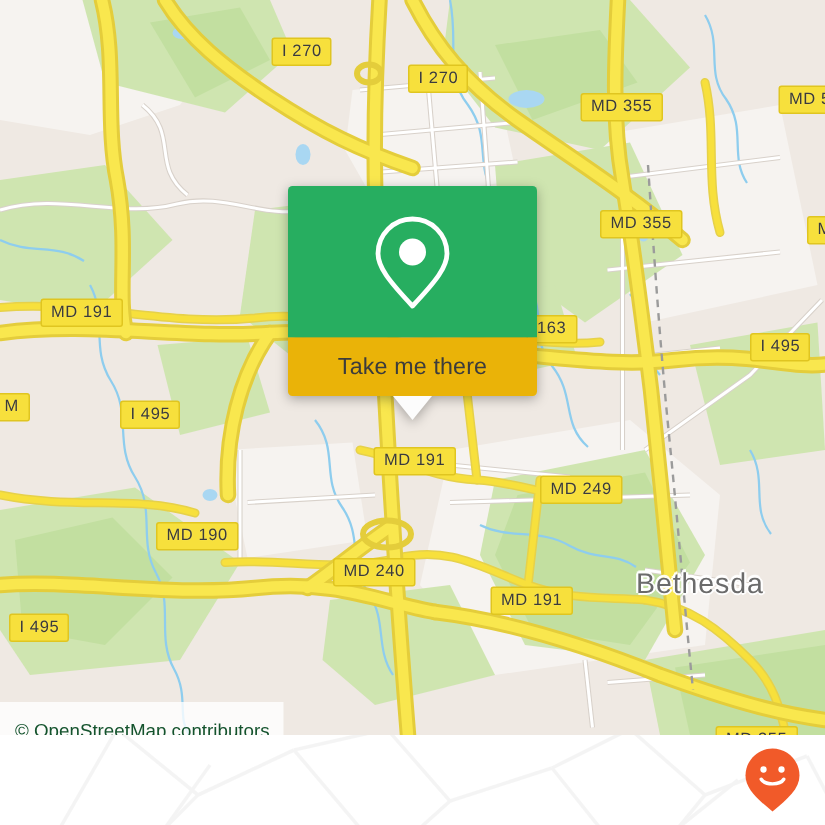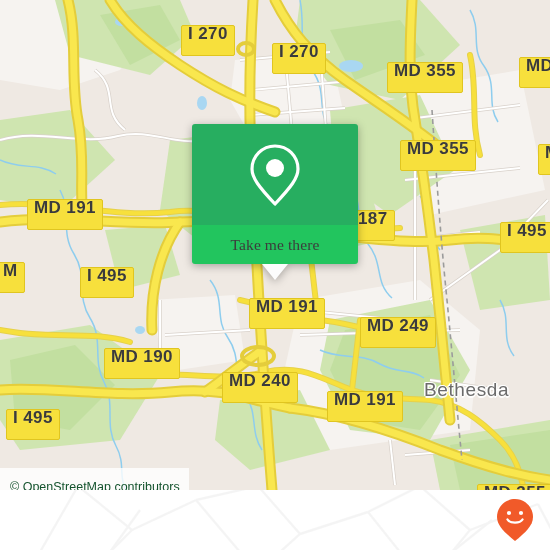--- a/index.html
+++ b/index.html
@@ -27,24 +27,24 @@
 
   .map-svg { position: absolute; left: 0; top: 0; }
 
   
   .shield {
     position: absolute;
     background: #f7e03c;
     border: 1.6px solid #e0c520;
     border-radius: 2px;
     color: #3b3b3b;
-    font-size: 17px;
-    font-weight: bold;
+    font-size: 11px;
+    font-weight: normal;
     letter-spacing: 0.4px;
-    padding: 2px 6px 15px 6px;
+    padding: 2px 6px 3px 6px;
     white-space: nowrap;
     line-height: 12px;
     font-family: "Liberation Sans", sans-serif;
     text-shadow: 0 0 1px rgba(255,255,255,.25);
   }
 
   
   .place-label {
     position: absolute;
     color: #6b6b6b;
@@ -84,23 +84,23 @@
   #popup-top {
     position: relative;
     width: 100%; height: 101px;
     background: #27ae60;
     border-radius: 3px 3px 0 0;
     display: flex; align-items: center; justify-content: center;
   }
   #popup-bottom {
     position: relative;
     width: 100%; height: 39px;
-    background: #22c55e;
+    background: #eab308;
     border-radius: 0 0 3px 3px;
-    display: flex; align-items: center; justify-content: center; font-family: Liberation Serif, serif;
+    display: flex; align-items: center; justify-content: center;
   }
   #popup-label {
     color: #3c3c3c;
     font-size: 15.5px;
     letter-spacing: 0.1px;
     white-space: nowrap;
   }
   #popup-tail {
     position: absolute;
     left: 50%; top: 100%;
@@ -336,21 +336,21 @@
     </svg>
 
     <div id="shield-layer">
         <div class="shield" style="left: 181px; top: 25px;">I 270</div>
         <div class="shield" style="left: 272px; top: 43px;">I 270</div>
         <div class="shield" style="left: 387px; top: 62px;">MD 355</div>
         <div class="shield" style="left: 519px; top: 57px;">MD 54</div>
         <div class="shield" style="left: 400px; top: 140px;">MD 355</div>
         <div class="shield" style="left: 538px; top: 144px;">M</div>
         <div class="shield" style="left: 27px; top: 199px;">MD 191</div>
-        <div class="shield" style="left: 351px; top: 210px;">187</div>
+        <div class="shield" style="left: 351px; top: 210px;">163</div>
         <div class="shield" style="left: 500px; top: 222px;">I 495</div>
         <div class="shield" style="left: -4px; top: 262px;">M</div>
         <div class="shield" style="left: 80px; top: 267px;">I 495</div>
         <div class="shield" style="left: 249px; top: 298px;">MD 191</div>
         <div class="shield" style="left: 360px; top: 317px;">MD 249</div>
         <div class="shield" style="left: 104px; top: 348px;">MD 190</div>
         <div class="shield" style="left: 222px; top: 372px;">MD 240</div>
         <div class="shield" style="left: 327px; top: 391px;">MD 191</div>
         <div class="shield" style="left: 6px; top: 409px;">I 495</div>
         <div class="shield" style="left: 477px; top: 484px;">MD 355</div>

